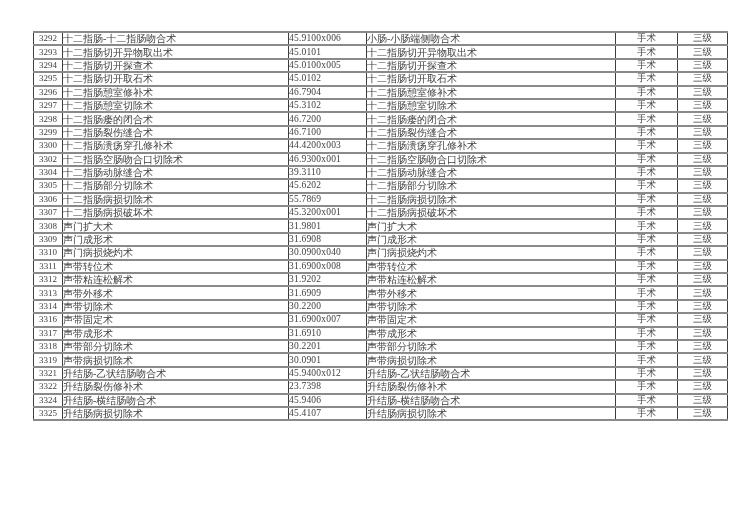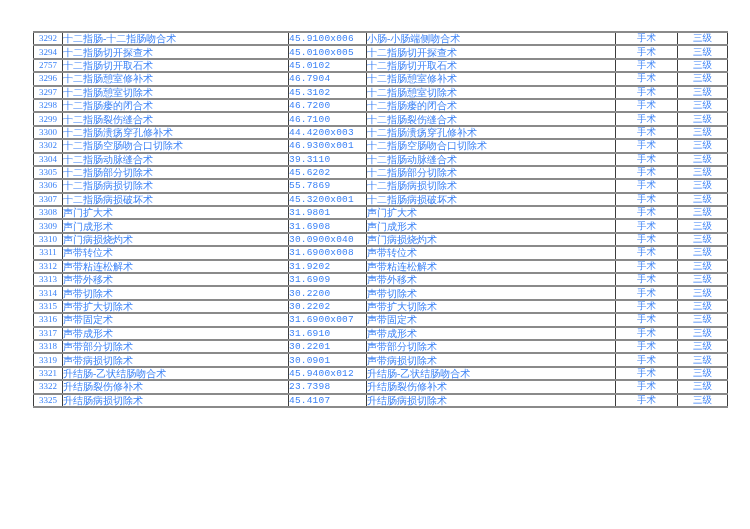--- a/index.html
+++ b/index.html
@@ -3,21 +3,21 @@
 <meta charset="utf-8">
 <style>
   html, body { margin: 0; padding: 0; background: #ffffff; }
   .page {
     position: relative;
     width: 750px;
     height: 492px;
     background: #ffffff;
     overflow: hidden;
     font-family: "Liberation Serif", "DejaVu Serif", serif;
-    color: #3b82f6;
+    color: #404040;
   }
   table.proc {
     position: absolute;
     left: 33px;
     top: 31px;
     width: 694px;
     border-collapse: collapse;
     table-layout: fixed;
     border: 1px solid #3d3d3d;
     border-top: 2px solid #8a8a8a;
@@ -43,21 +43,21 @@
   td.c1, td.c3 {
     font-size: 10px;
     text-align: left;
     padding-left: 4px;
     font-family: "Liberation Serif", "DejaVu Serif", serif;
   }
   td.c2 {
     font-size: 9.5px;
     text-align: left;
     padding-left: 5px;
-    font-family: Liberation Mono, monospace;
+    font-family: Liberation Serif, serif;
     letter-spacing: 0.2px;
   }
   td.c4, td.c5 {
     font-size: 9.5px;
     text-align: center;
     font-family: "Liberation Serif", "DejaVu Serif", serif;
   }
 </style>
 </head>
 <body>
@@ -75,29 +75,37 @@
     <tbody>
         <tr>
           <td class="c0">3292</td>
           <td class="c1">十二指肠-十二指肠吻合术</td>
           <td class="c2">45.9100x006</td>
           <td class="c3">小肠-小肠端侧吻合术</td>
           <td class="c4">手术</td>
           <td class="c5">三级</td>
         </tr>
         <tr>
+          <td class="c0">3293</td>
+          <td class="c1">十二指肠切开异物取出术</td>
+          <td class="c2">45.0101</td>
+          <td class="c3">十二指肠切开异物取出术</td>
+          <td class="c4">手术</td>
+          <td class="c5">三级</td>
+        </tr>
+        <tr>
           <td class="c0">3294</td>
           <td class="c1">十二指肠切开探查术</td>
           <td class="c2">45.0100x005</td>
           <td class="c3">十二指肠切开探查术</td>
           <td class="c4">手术</td>
           <td class="c5">三级</td>
         </tr>
         <tr>
-          <td class="c0">2757</td>
+          <td class="c0">3295</td>
           <td class="c1">十二指肠切开取石术</td>
           <td class="c2">45.0102</td>
           <td class="c3">十二指肠切开取石术</td>
           <td class="c4">手术</td>
           <td class="c5">三级</td>
         </tr>
         <tr>
           <td class="c0">3296</td>
           <td class="c1">十二指肠憩室修补术</td>
           <td class="c2">46.7904</td>
@@ -227,28 +235,20 @@
         </tr>
         <tr>
           <td class="c0">3314</td>
           <td class="c1">声带切除术</td>
           <td class="c2">30.2200</td>
           <td class="c3">声带切除术</td>
           <td class="c4">手术</td>
           <td class="c5">三级</td>
         </tr>
         <tr>
-          <td class="c0">3315</td>
-          <td class="c1">声带扩大切除术</td>
-          <td class="c2">30.2202</td>
-          <td class="c3">声带扩大切除术</td>
-          <td class="c4">手术</td>
-          <td class="c5">三级</td>
-        </tr>
-        <tr>
           <td class="c0">3316</td>
           <td class="c1">声带固定术</td>
           <td class="c2">31.6900x007</td>
           <td class="c3">声带固定术</td>
           <td class="c4">手术</td>
           <td class="c5">三级</td>
         </tr>
         <tr>
           <td class="c0">3317</td>
           <td class="c1">声带成形术</td>
@@ -279,20 +279,28 @@
           <td class="c2">45.9400x012</td>
           <td class="c3">升结肠-乙状结肠吻合术</td>
           <td class="c4">手术</td>
           <td class="c5">三级</td>
         </tr>
         <tr>
           <td class="c0">3322</td>
           <td class="c1">升结肠裂伤修补术</td>
           <td class="c2">23.7398</td>
           <td class="c3">升结肠裂伤修补术</td>
+          <td class="c4">手术</td>
+          <td class="c5">三级</td>
+        </tr>
+        <tr>
+          <td class="c0">3324</td>
+          <td class="c1">升结肠-横结肠吻合术</td>
+          <td class="c2">45.9406</td>
+          <td class="c3">升结肠-横结肠吻合术</td>
           <td class="c4">手术</td>
           <td class="c5">三级</td>
         </tr>
         <tr>
           <td class="c0">3325</td>
           <td class="c1">升结肠病损切除术</td>
           <td class="c2">45.4107</td>
           <td class="c3">升结肠病损切除术</td>
           <td class="c4">手术</td>
           <td class="c5">三级</td>

